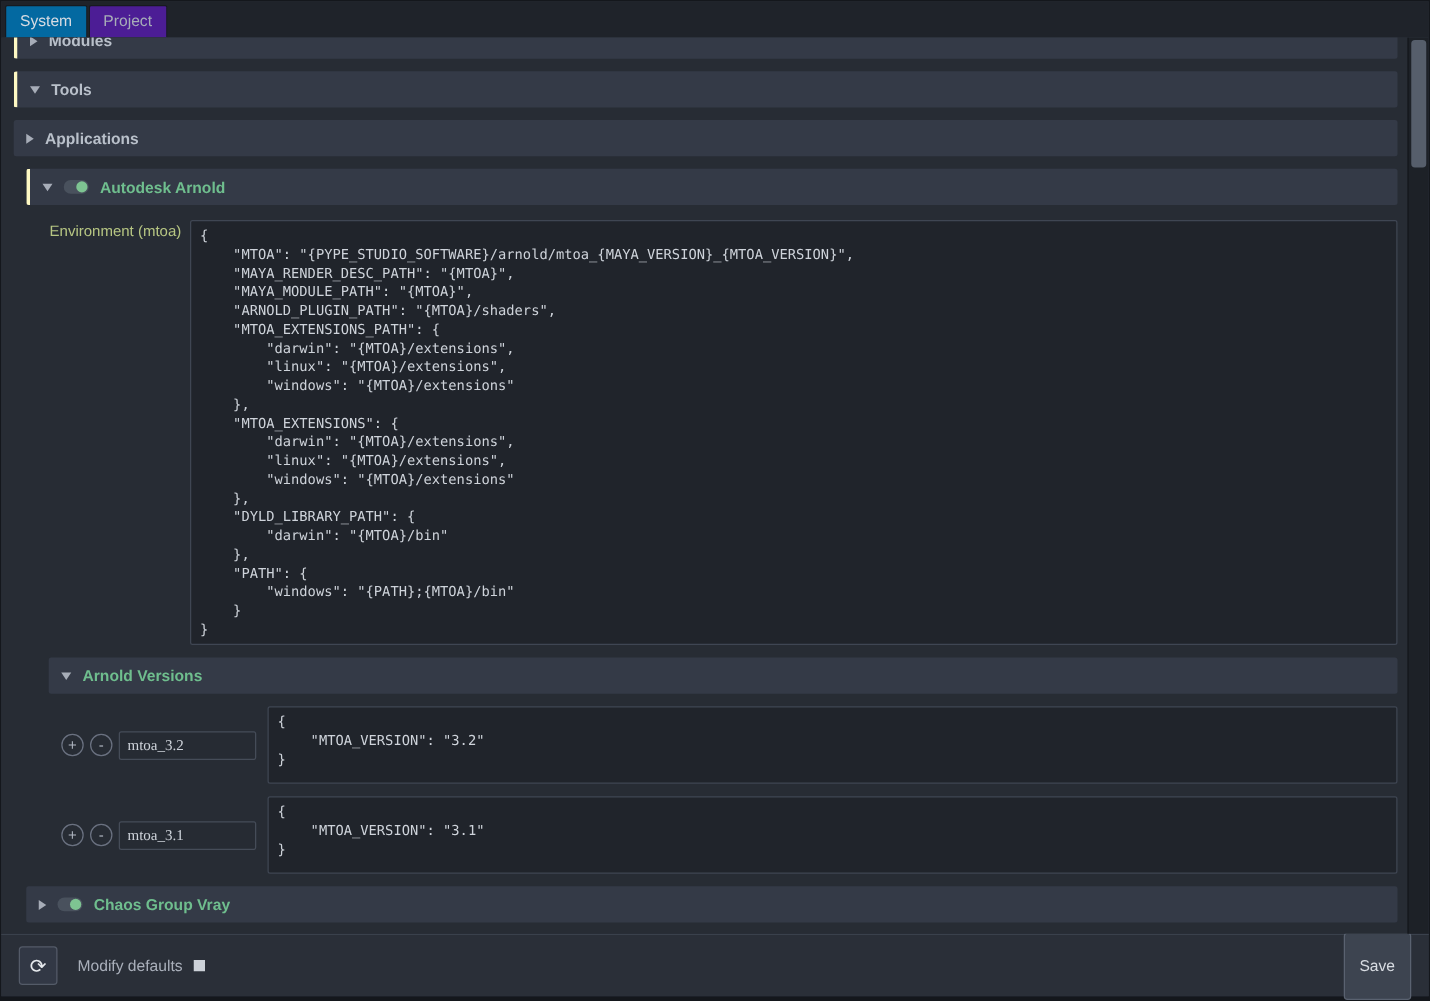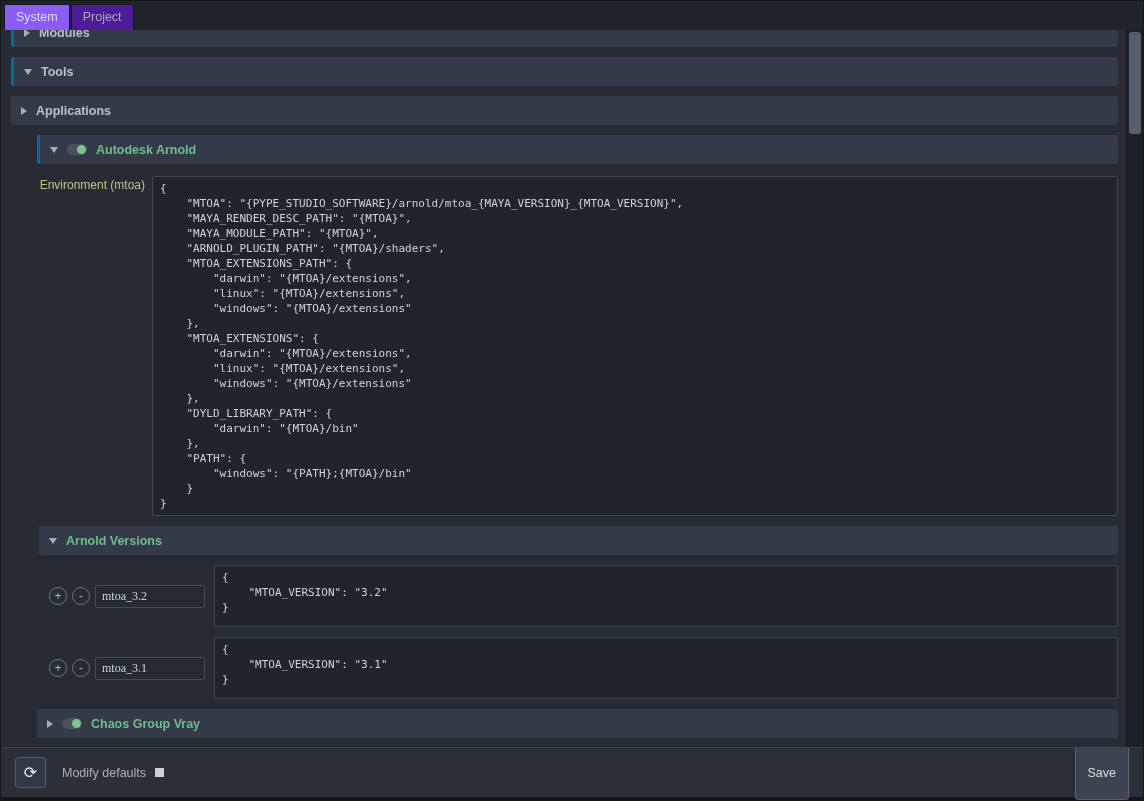--- a/index.html
+++ b/index.html
@@ -28,38 +28,38 @@
   }
   .tab {
     padding: 5px 11px 6px;
     background: #4c1d95;
     color: #a7adb8;
     font-size: 12.5px;
     border: 1px solid #171a20; border-bottom: none;
     border-radius: 2px 2px 0 0;
     cursor: pointer;
   }
-  .tab.active { background: #8b5cf6; color: #d8dce3; }
+  .tab.active { background: #0369a1; color: #d8dce3; }
   
   .content { flex: 1 1 auto; position: relative; overflow: hidden; background: #272c34; }
   .scroll-inner { position: absolute; top: 0; left: 0; right: 17px; bottom: 0; overflow: hidden; }
   .sec-header {
     height: 29px;
     background: #343a47;
     display: flex; align-items: center; gap: 9px;
     padding: 0 10px;
     margin: 10px 8px 0 10px;
     border-radius: 2px;
     color: #b9c0ca;
     font-weight: bold; font-size: 12.5px;
     cursor: pointer;
   }
   .sec-header.first { margin-top: -12px; }
-  .sec-header.modified { border-left: 3px solid #0369a1; text-align: right; }
-  .sec-header.lvl2 { margin-left: 36px; }
+  .sec-header.modified { border-left: 3px solid #fef9c3; text-align: right; }
+  .sec-header.lvl2 { margin-left: 20px; }
   .sec-header.lvl3 { margin-left: 38px; }
   .sec-header .title-green { color: #6fbe8e; }
   
   .arrow { width: 0; height: 0; border-style: solid; display: inline-block; flex: 0 0 auto; }
   .arrow.right { border-width: 4px 0 4px 6px; border-color: transparent transparent transparent #a7adb8; }
   .arrow.down  { border-width: 6px 4px 0 4px; border-color: #a7adb8 transparent transparent transparent; }
   
   .toggle {
     width: 20px; height: 11px; border-radius: 6px;
     background: #49515d; position: relative; display: inline-block; flex: 0 0 auto;

